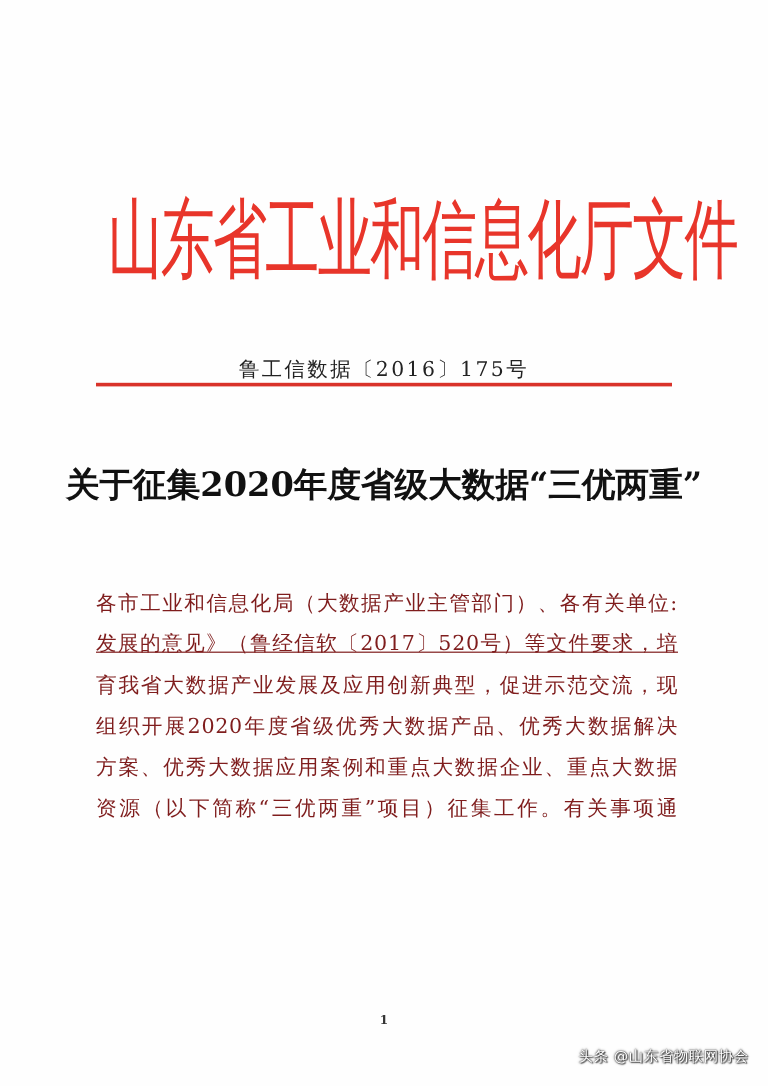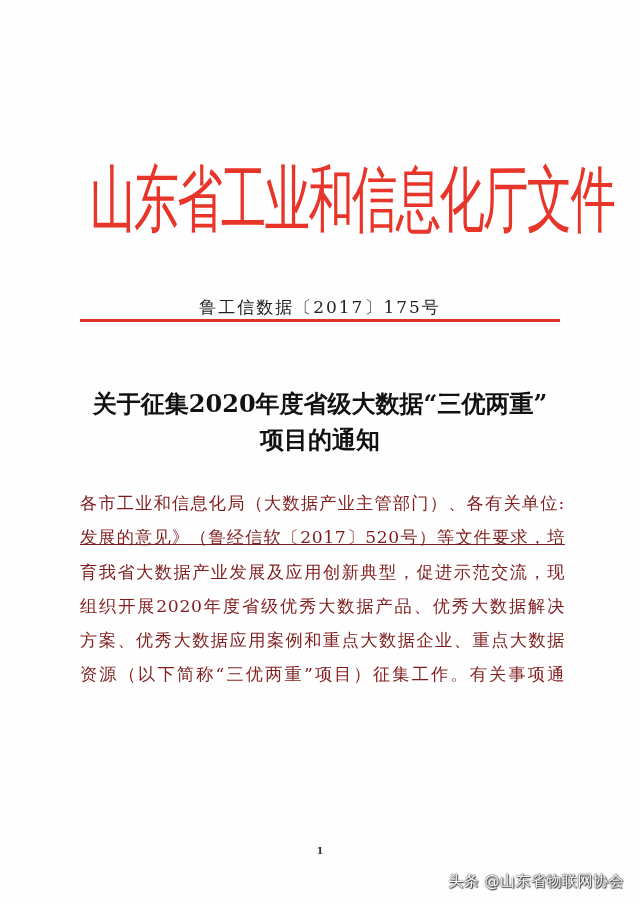--- a/index.html
+++ b/index.html
@@ -60,21 +60,21 @@
     width: 480px;
     height: 3px;
     background: #d9332a;
   }
   .notice-title {
     position: absolute;
     left: 0;
     width: 640px;
     top: 386px;
     text-align: center;
-    font-size: 24px;
+    font-size: 28px;
     font-weight: bold;
     line-height: 36px;
     color: #111;
   }
   .body-text {
     position: absolute;
     left: 105px;
     top: 486px;
     width: 460px;
     font-size: 17.2px;
@@ -102,21 +102,21 @@
     text-align: center;
     font-size: 10px;
     font-weight: bold;
     color: #333;
   }
   .watermark {
     position: absolute;
     right: 16px;
     top: 872px;
     font-family: "DejaVu Sans", "Liberation Sans", sans-serif;
-    font-size: 15px;
+    font-size: 12px;
     color: #ffffff;
     text-shadow: 0 0 2px #333, 0 0 1px #333, 1px 1px 1px #444;
     letter-spacing: 0.5px;
   }
 </style>
 </head>
 <body>
 
 <div class="page">
 
@@ -128,27 +128,26 @@
       <span>业</span>
       <span>和</span>
       <span>信</span>
       <span>息</span>
       <span>化</span>
       <span>厅</span>
       <span>文</span>
       <span>件</span>
     </div>
 
-  <div class="doc-number">鲁工信数据〔2017〕175号</div>
+  <div class="doc-number">鲁工信数据〔2016〕175号</div>
 
   <div class="red-rule" style="background: rgb(217, 51, 42);"></div>
 
   <div class="notice-title">
     <div>关于征集2020年度省级大数据“三优两重”</div>
-    <div>项目的通知</div>
   </div>
 
   <div class="body-text">
     <span class="line" style="margin-left:-25px; width:485px;">各市工业和信息化局（大数据产业主管部门）、各有关单位:</span>
     <span class="line" style="margin-left:-25px; width:485px;text-decoration:underline;">发展的意见》（鲁经信软〔2017〕520号）等文件要求，培</span>
     <span class="line" style="margin-left:-25px; width:485px;">育我省大数据产业发展及应用创新典型，促进示范交流，现</span>
     <span class="line" style="margin-left:-25px; width:485px;">组织开展2020年度省级优秀大数据产品、优秀大数据解决</span>
     <span class="line" style="margin-left:-25px; width:485px;">方案、优秀大数据应用案例和重点大数据企业、重点大数据</span>
     <span class="line" style="margin-left:-25px; width:485px;">资源（以下简称“三优两重”项目）征集工作。有关事项通</span>
   </div>

